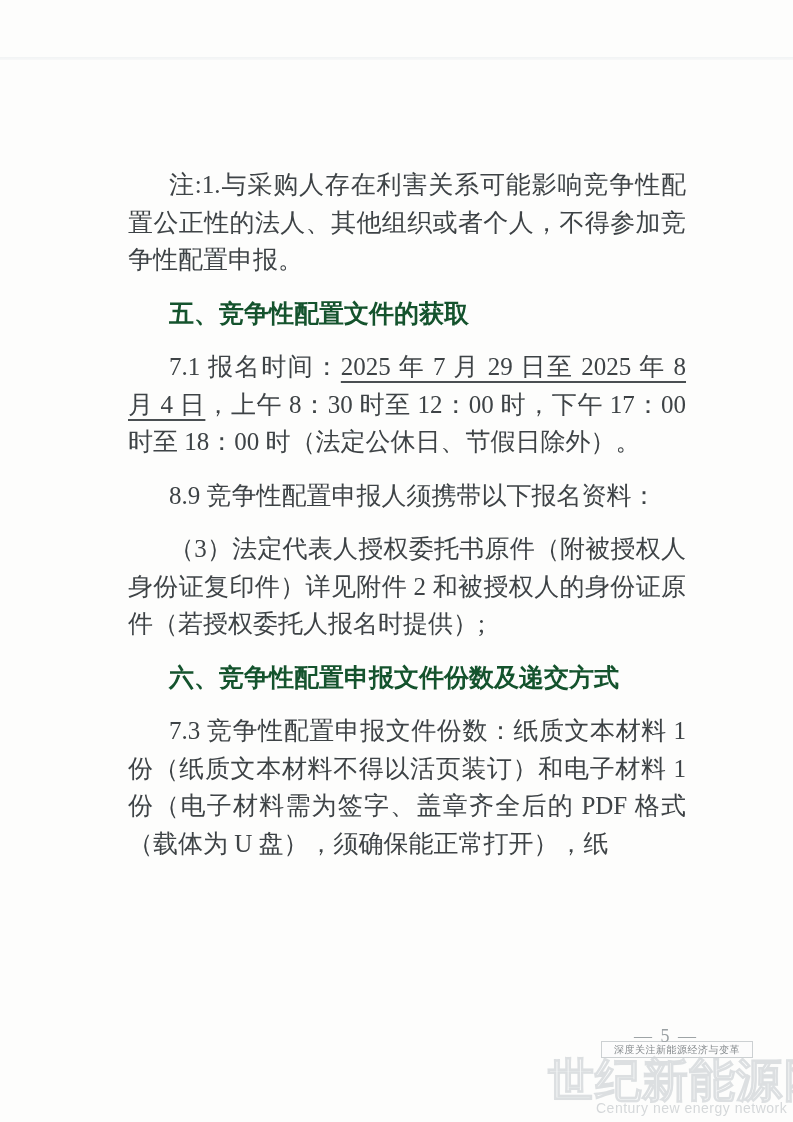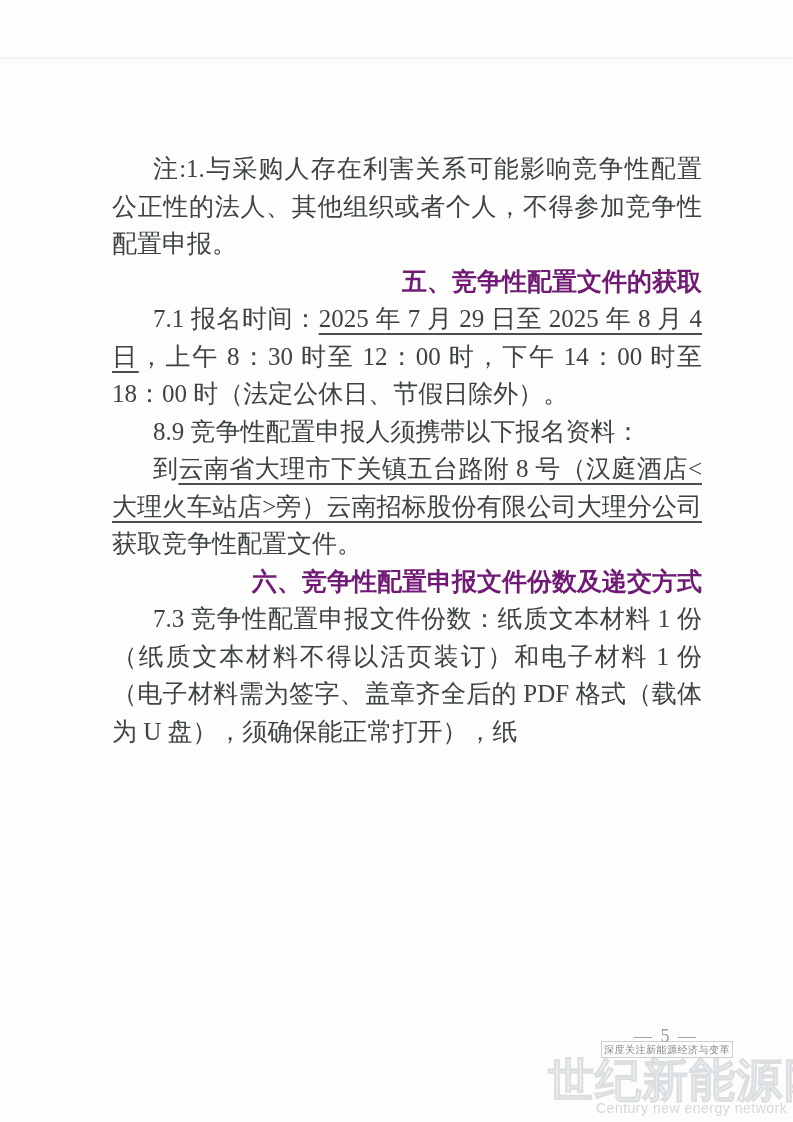--- a/index.html
+++ b/index.html
@@ -26,29 +26,29 @@
   .doc-body {
     position: absolute;
     left: 112px;
     top: 150px;
     width: 590px;
     font-size: 25px;
     line-height: 37.5px;
     color: #3e4346;
   }
   .para {
-    margin: 0;
+    margin: 16px;
     padding: 0;
     text-align: justify;
   }
   .para.heading {
     font-family: "Liberation Sans", "DejaVu Sans", sans-serif;
     font-weight: bold;
-    color: #701a75;
-    text-align: right;
+    color: #14532d;
+    text-align: left;
     text-indent: 41px;
   }
   .indent-first { text-indent: 41px; }
   .indent-note  { text-indent: 41px; }
   .indent-sub   { text-indent: 81px; }
   .underline {
     text-decoration: underline;
     text-decoration-thickness: 1.5px;
     text-underline-offset: 6px;
     text-decoration-color: #4a4f52;
@@ -63,21 +63,21 @@
     font-size: 18px;
     letter-spacing: 2px;
     color: #9aa0a3;
     z-index: 3;
     font-family: "Liberation Serif", "DejaVu Serif", serif;
   }
   .wm-slogan-box {
     position: absolute;
     left: 601px;
     top: 1041px;
-    width: 132px;
+    width: 152px;
     height: 17px;
     border: 1px solid #ccd0d2;
     box-sizing: border-box;
     font-family: "Liberation Sans", "DejaVu Sans", sans-serif;
     font-size: 10px;
     line-height: 15px;
     text-align: center;
     color: #84898c;
     letter-spacing: 0.5px;
     white-space: nowrap;
@@ -116,23 +116,23 @@
 </style>
 </head>
 <body>
 
 <div class="page">
   <div class="scan-line"></div>
 
   <div class="doc-body" id="doc-body">
       <p class="para body indent-note"><span>注:1.与采购人存在利害关系可能影响竞争性配置公正性的法人、其他组织或者个人，不得参加竞争性配置申报。</span></p>
       <p class="para heading"><span>五、竞争性配置文件的获取</span></p>
-      <p class="para body indent-first"><span>7.1 报名时间：</span><span class="underline">2025 年 7 月 29 日至 2025 年 8 月 4 日</span><span>，上午 8：30 时至 12：00 时，下午 14：00 时至 18：00 时（法定公休日、节假日除外）。</span></p>
+      <p class="para body indent-first"><span>7.1 报名时间：</span><span class="underline">2025 年 7 月 29 日至 2025 年 8 月 4 日</span><span>，上午 8：30 时至 12：00 时，下午 17：00 时至 18：00 时（法定公休日、节假日除外）。</span></p>
       <p class="para body indent-first"><span>8.9 竞争性配置申报人须携带以下报名资料：</span></p>
-      <p class="para body indent-first"><span>到</span><span class="underline">云南省大理市下关镇五台路附 8 号（汉庭酒店&lt;大理火车站店&gt;旁）云南招标股份有限公司大理分公司</span><span>获取竞争性配置文件。</span></p>
+      <p class="para body indent-first"><span>（3）法定代表人授权委托书原件（附被授权人身份证复印件）详见附件 2 和被授权人的身份证原件（若授权委托人报名时提供）;</span></p>
       <p class="para heading"><span>六、竞争性配置申报文件份数及递交方式</span></p>
       <p class="para body indent-first"><span>7.3 竞争性配置申报文件份数：纸质文本材料 1 份（纸质文本材料不得以活页装订）和电子材料 1 份（电子材料需为签字、盖章齐全后的 PDF 格式（载体为 U 盘），须确保能正常打开），纸</span></p>
     </div>
 
   <div class="page-number">— 5 —</div>
 
   <div class="wm-slogan-box">深度关注新能源经济与变革</div>
 
   <div class="wm-logo">世纪新能源网</div>
 

